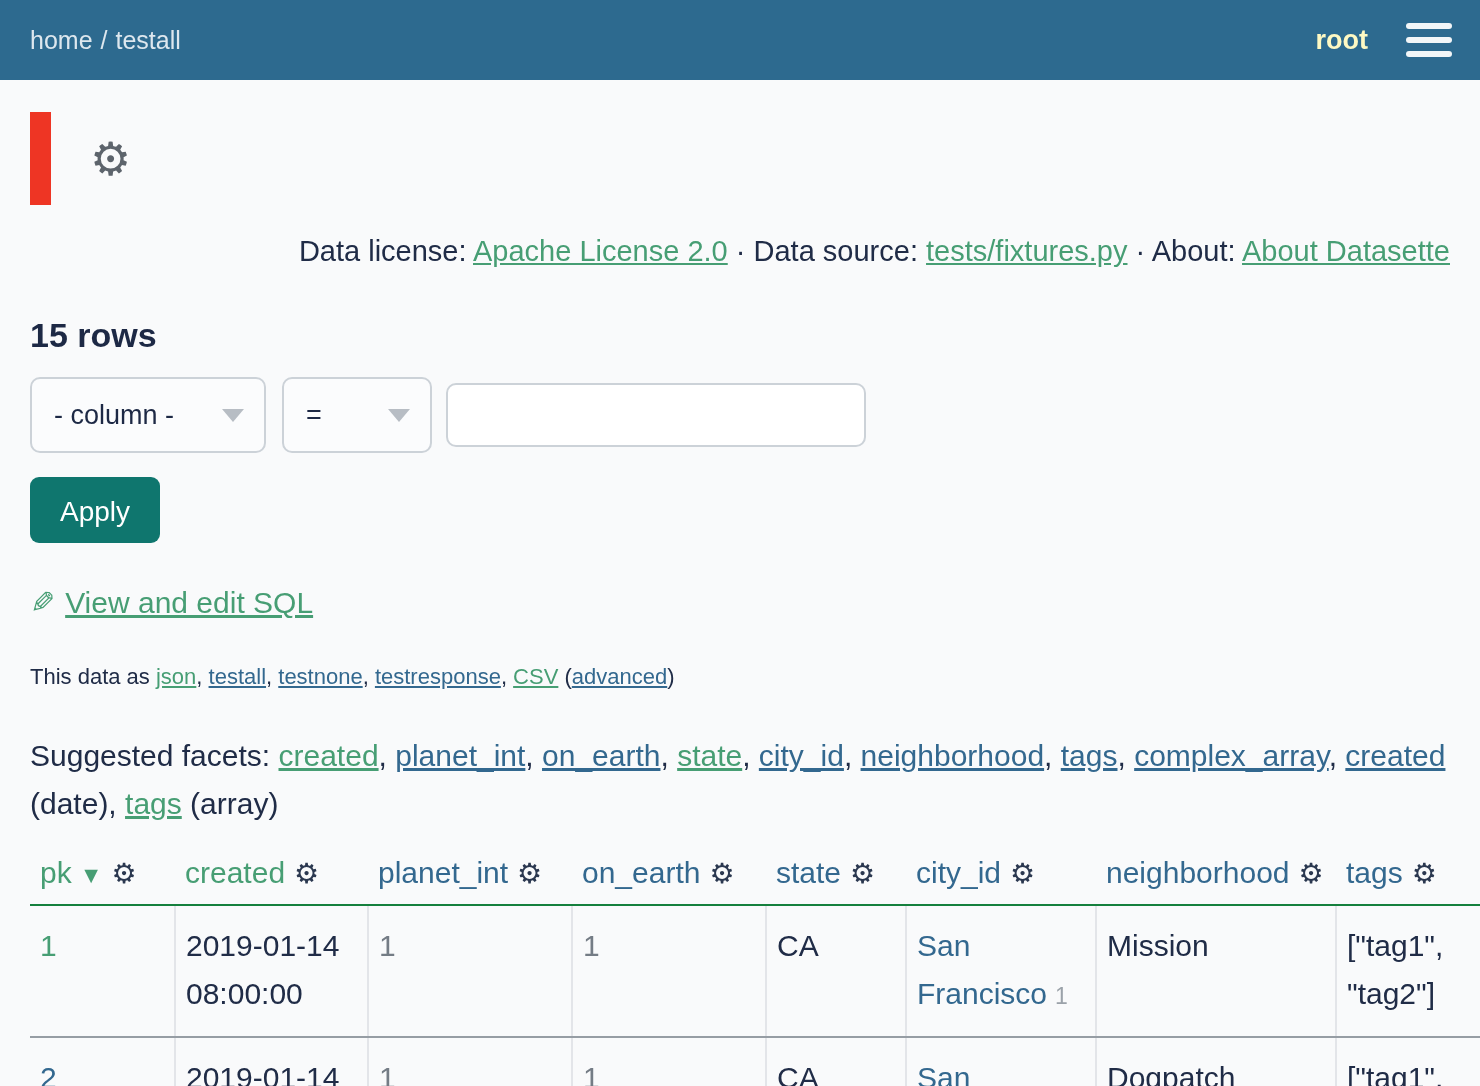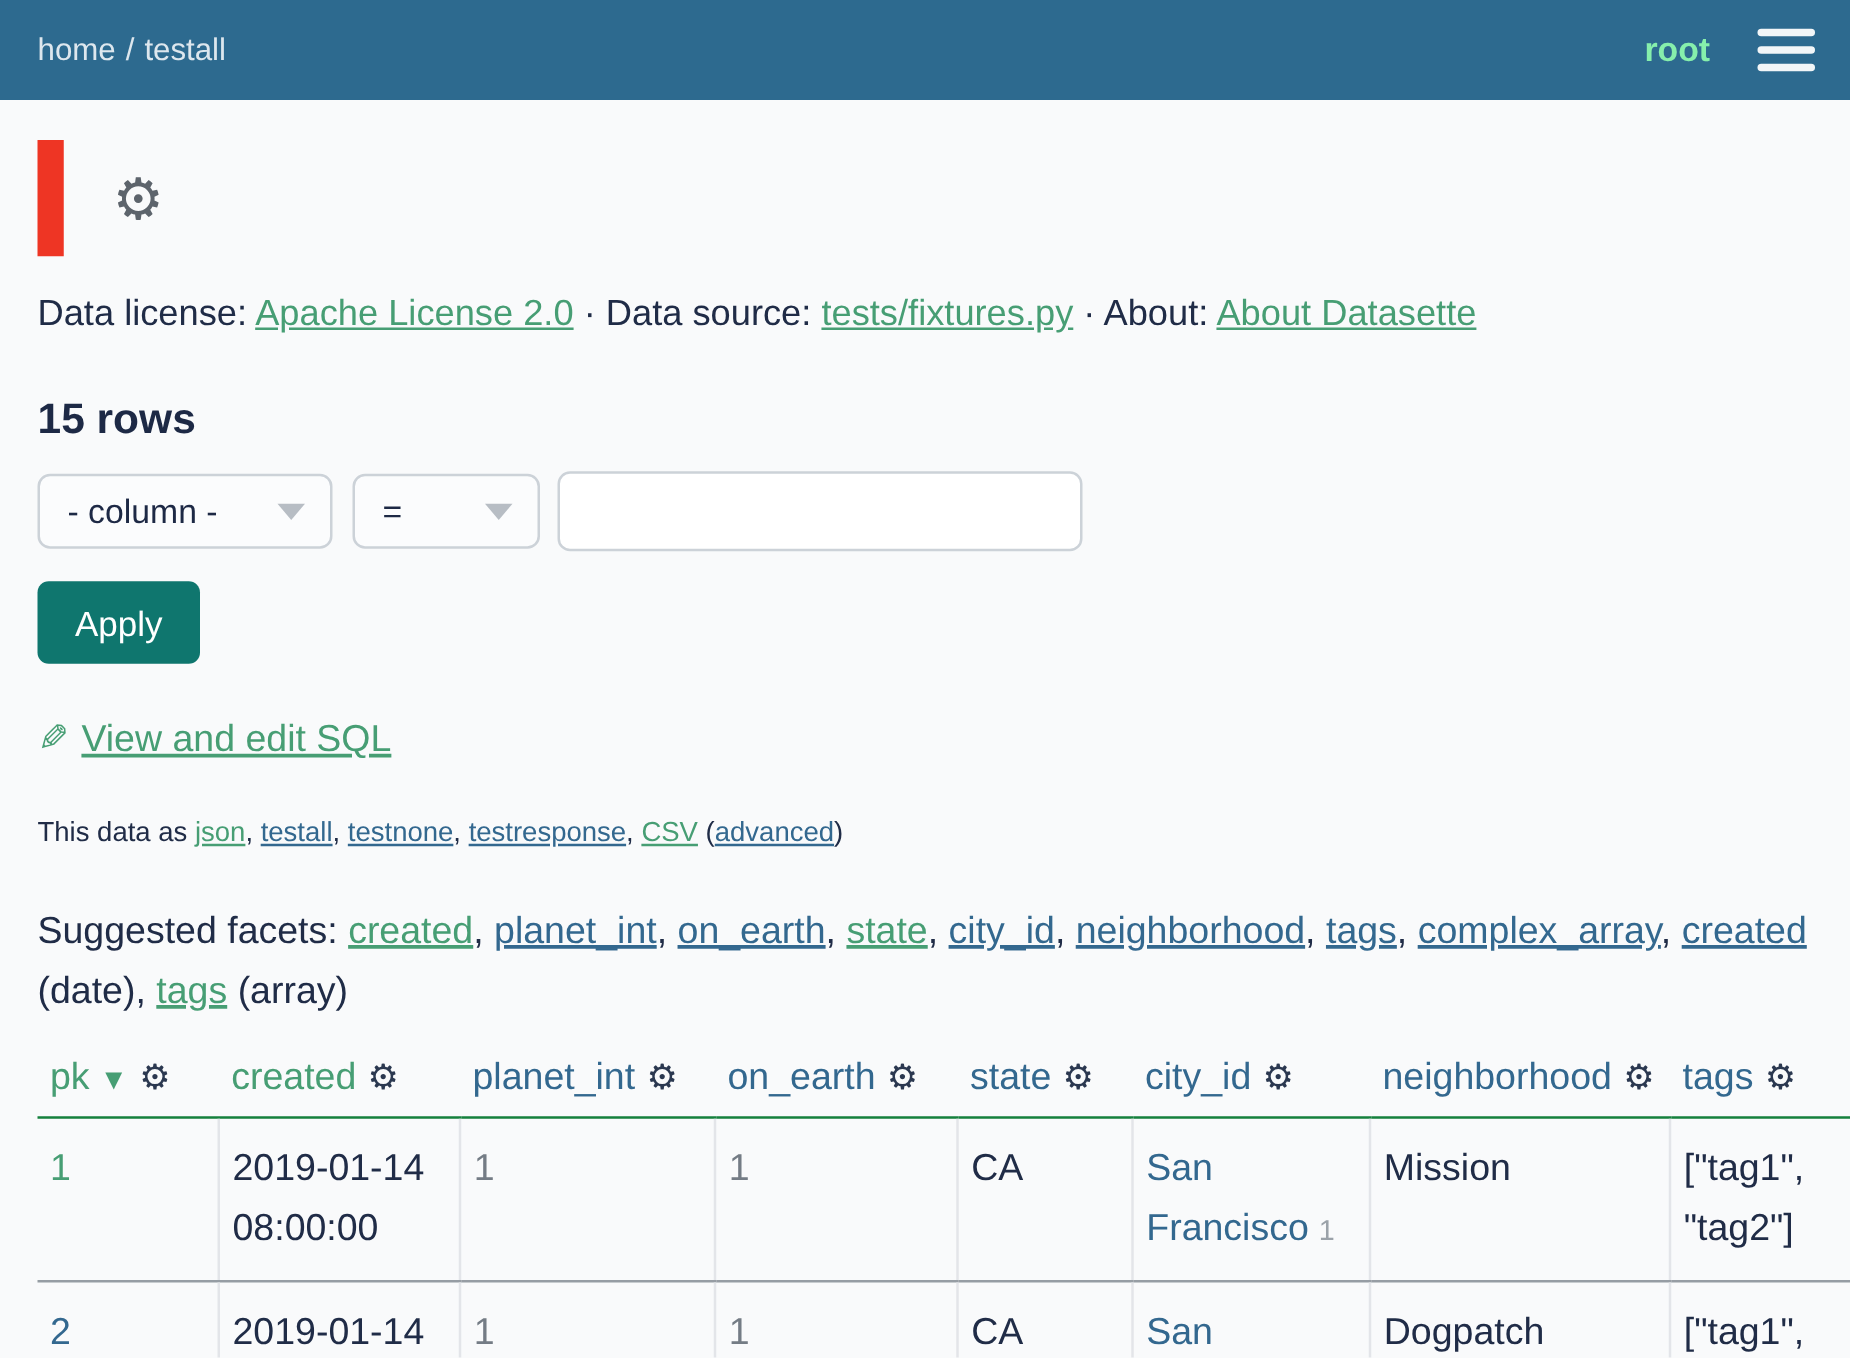--- a/index.html
+++ b/index.html
@@ -16,43 +16,43 @@
     height: 80px;
     display: flex;
     align-items: center;
     padding: 0 28px 0 30px;
     box-sizing: border-box;
   }
   .breadcrumb { font-size: 25px; color: #dde7ee; }
   .breadcrumb a { color: #dde7ee; text-decoration: none; }
   .breadcrumb .crumb-sep { margin: 0 8px; }
   .topbar-right { margin-left: auto; display: flex; align-items: center; gap: 38px; }
-  .user-label { color: #86efac; font-weight: bold; font-size: 27px; }
+  .user-label { color: #fef9c3; font-weight: bold; font-size: 27px; }
   .hamburger { width: 46px; display: flex; flex-direction: column; gap: 8px; cursor: pointer; background: none; border: none; padding: 0; }
   .hamburger span { display: block; height: 6px; border-radius: 3px; background: #f2f6f8; }
 
   
   .title-row { margin: 32px 30px 0 30px; display: flex; align-items: center; }
   .red-bar { width: 21px; height: 93px; background: #ee3524; margin-right: 17px; }
   .page-title { font-size: 55px; font-weight: bold; color: #1d2945; letter-spacing: -0.5px; }
   .title-gear { font-size: 46px; color: #5d646c; margin-left: 22px; line-height: 1; }
 
   
-  .meta-line { margin: 30px 30px 0 30px; font-size: 29px; }
+  .meta-line { margin: 30px 30px 0 30px; font-size: 29px; text-align: right; }
   a.green { color: #479e74; }
   a.blue  { color: #33688f; }
   .meta-line a, .sql-row a, .export-line a, .facets-line a { text-decoration: underline; }
 
   
   .row-count { margin: 48px 30px 0 30px; font-size: 34px; font-weight: bold; color: #1d2945; }
 
   
   .filter-row { margin: 22px 30px 0 30px; display: flex; align-items: center; }
   .select-box {
-    height: 60px; box-sizing: border-box;
+    height: 76px; box-sizing: border-box;
     border: 2px solid #ccd2d8; border-radius: 10px;
     background: #fbfcfd;
     display: flex; align-items: center;
     padding: 0 20px 0 22px;
     font-size: 27px; color: #1d2945;
     cursor: pointer;
   }
   .select-box .select-value { flex: 1; }
   .select-caret {
     width: 0; height: 0; margin-left: 14px;

